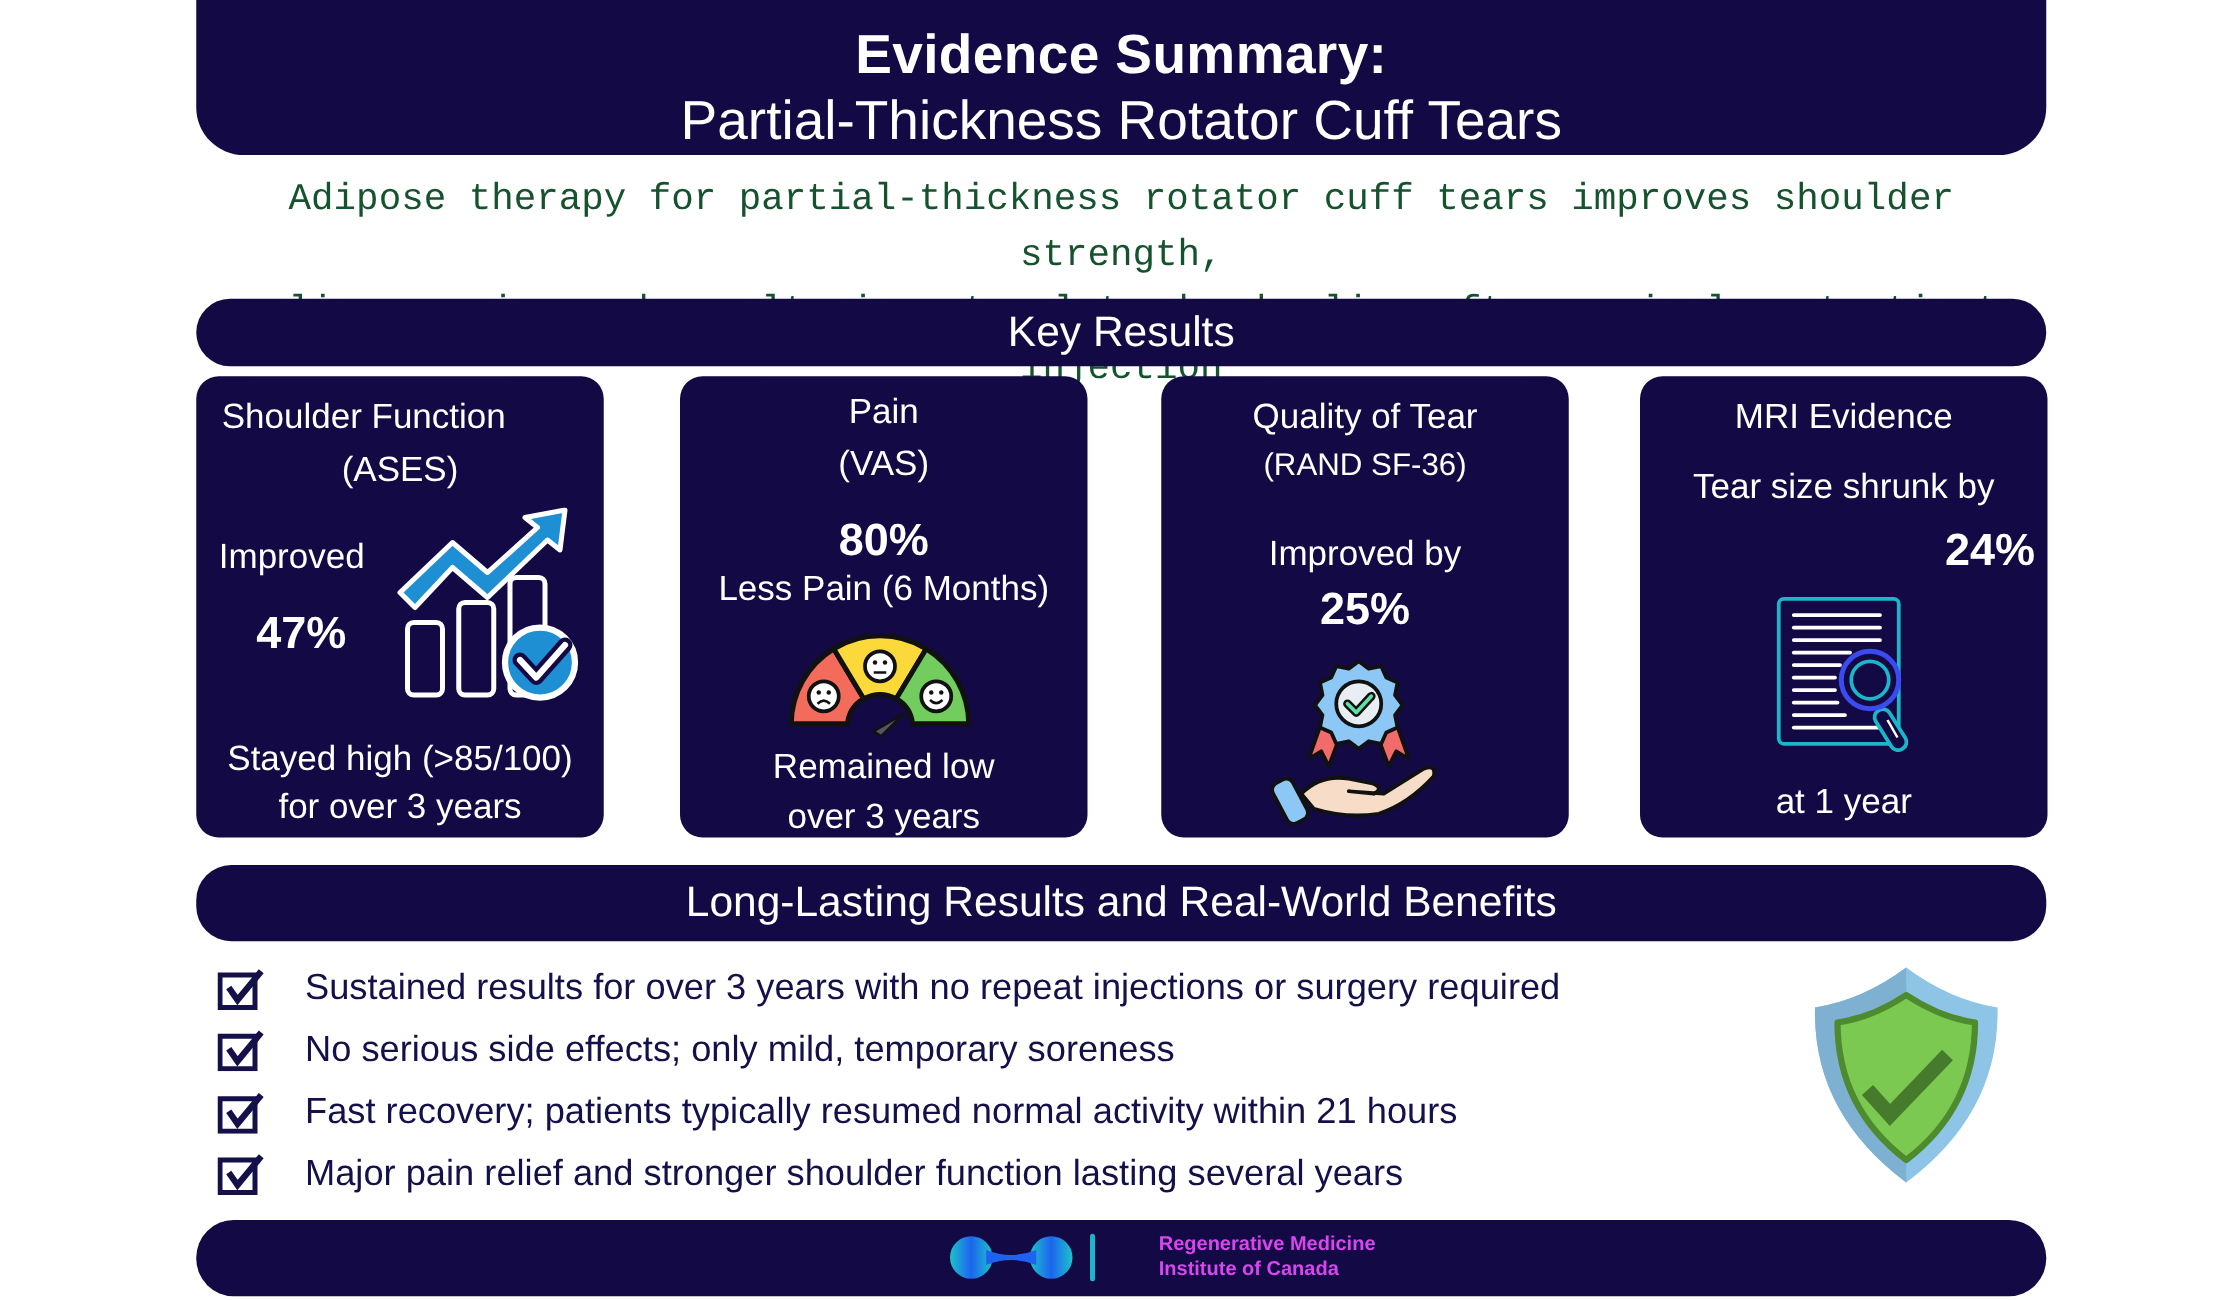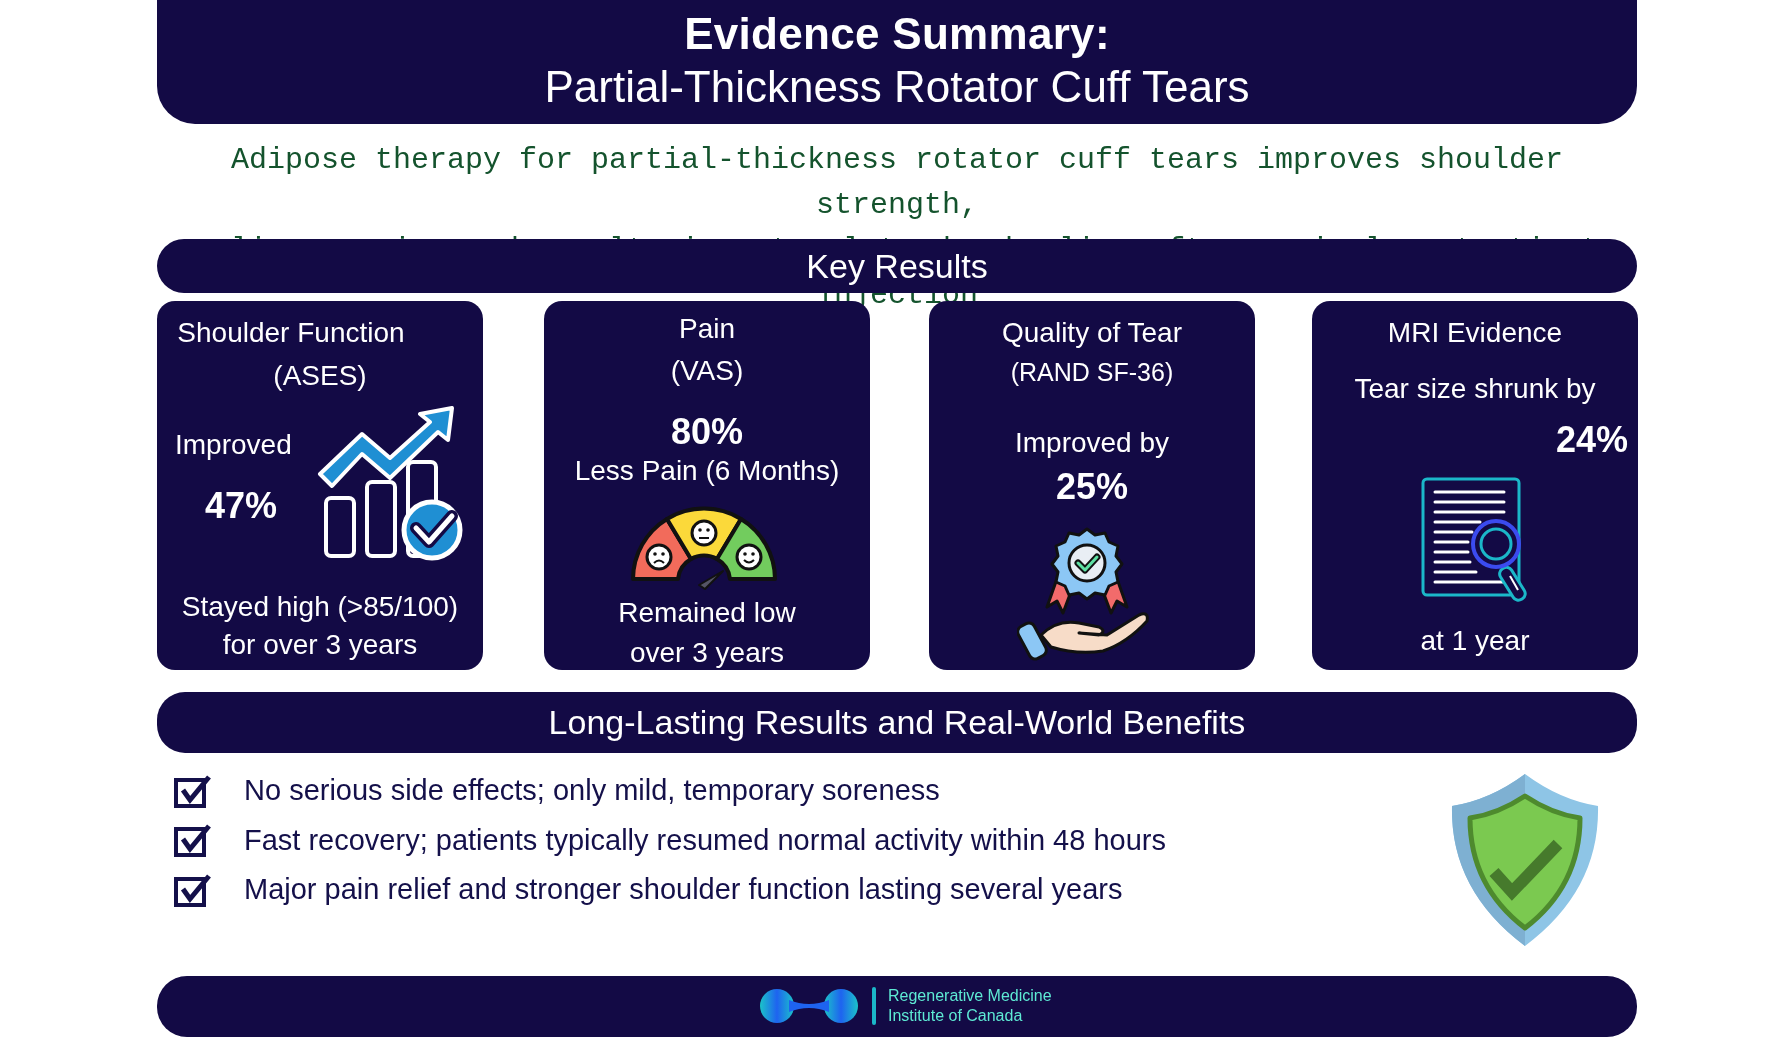--- a/index.html
+++ b/index.html
@@ -2,21 +2,21 @@
 <html><head>
 <meta charset="utf-8">
 <style>
   * { box-sizing: border-box; margin: 0; padding: 0; }
   html, body { width: 1792px; height: 1040px; background: #ffffff; overflow: hidden; }
   body { font-family: "Liberation Sans", "DejaVu Sans", sans-serif; color: #14104a; position: relative; }
   .navy { background: #130a45; color: #ffffff; }
 
   .header {
     position: absolute; left: 157px; top: 0; width: 1480px; height: 124px;
-    border-radius: 0 0 38px 38px; text-align: center; padding-top: 8px;
+    border-radius: 0 0 38px 38px; text-align: center; padding-top: 18px;
   }
   .header .t1 { font-size: 44px; font-weight: bold; line-height: 52px; letter-spacing: 0.3px; }
   .header .t2 { font-size: 44px; line-height: 54px; }
 
   .intro {
     position: absolute; left: 157px; top: 138px; width: 1480px; text-align: center;
     font-size: 30px; line-height: 45px; color: #14532d; font-family: Liberation Mono, monospace;
   }
 
   .band {
@@ -39,21 +39,21 @@
   .benefit .cb { width: 38px; height: 34px; margin-right: 32px; flex: none; }
   .benefit .txt { font-size: 29px; color: #14104a; }
 
   .shield { position: absolute; left: 1450px; top: 770px; width: 150px; height: 178px; }
 
   .footer {
     position: absolute; left: 157px; top: 976px; width: 1480px; height: 61px; border-radius: 30px;
   }
   .logo { position: absolute; left: 602px; top: 10px; width: 100px; height: 40px; }
   .logo-bar { position: absolute; left: 715px; top: 11px; width: 4px; height: 38px; background: #1bb7c9; border-radius: 2px; }
-  .logo-text { position: absolute; left: 731px; top: 10px; font-size: 16px; font-weight: normal; line-height: 20px; color: #5eead4; }
+  .logo-text { position: absolute; left: 770px; top: 10px; font-size: 16px; font-weight: bold; line-height: 20px; color: #d946ef; }
 </style>
 </head>
 <body>
 
 <div class="header navy">
   <div class="t1">Evidence Summary:</div>
   <div class="t2">Partial-Thickness Rotator Cuff Tears</div>
 </div>
 
 <div class="intro">
@@ -152,28 +152,35 @@
 </div>
 
 <div class="band band-long navy">Long-Lasting Results and Real-World Benefits</div>
 
 <div class="benefits">
   <div class="benefit">
     <svg class="cb" viewBox="0 0 38 34">
       <rect x="2" y="6" width="28" height="26" fill="none" stroke="#14104a" stroke-width="4"></rect>
       <polyline points="9,16 16,26 35,3" fill="none" stroke="#14104a" stroke-width="5" stroke-linejoin="miter"></polyline>
     </svg>
+    <span class="txt">Sustained results for over 3 years with no repeat injections or surgery required</span>
+  </div>
+  <div class="benefit">
+    <svg class="cb" viewBox="0 0 38 34">
+      <rect x="2" y="6" width="28" height="26" fill="none" stroke="#14104a" stroke-width="4"></rect>
+      <polyline points="9,16 16,26 35,3" fill="none" stroke="#14104a" stroke-width="5" stroke-linejoin="miter"></polyline>
+    </svg>
     <span class="txt">No serious side effects; only mild, temporary soreness</span>
   </div>
   <div class="benefit">
     <svg class="cb" viewBox="0 0 38 34">
       <rect x="2" y="6" width="28" height="26" fill="none" stroke="#14104a" stroke-width="4"></rect>
       <polyline points="9,16 16,26 35,3" fill="none" stroke="#14104a" stroke-width="5" stroke-linejoin="miter"></polyline>
     </svg>
-    <span class="txt">Fast recovery; patients typically resumed normal activity within 48 hours</span>
+    <span class="txt">Fast recovery; patients typically resumed normal activity within 21 hours</span>
   </div>
   <div class="benefit">
     <svg class="cb" viewBox="0 0 38 34">
       <rect x="2" y="6" width="28" height="26" fill="none" stroke="#14104a" stroke-width="4"></rect>
       <polyline points="9,16 16,26 35,3" fill="none" stroke="#14104a" stroke-width="5" stroke-linejoin="miter"></polyline>
     </svg>
     <span class="txt">Major pain relief and stronger shoulder function lasting several years</span>
   </div>
 </div>
 

